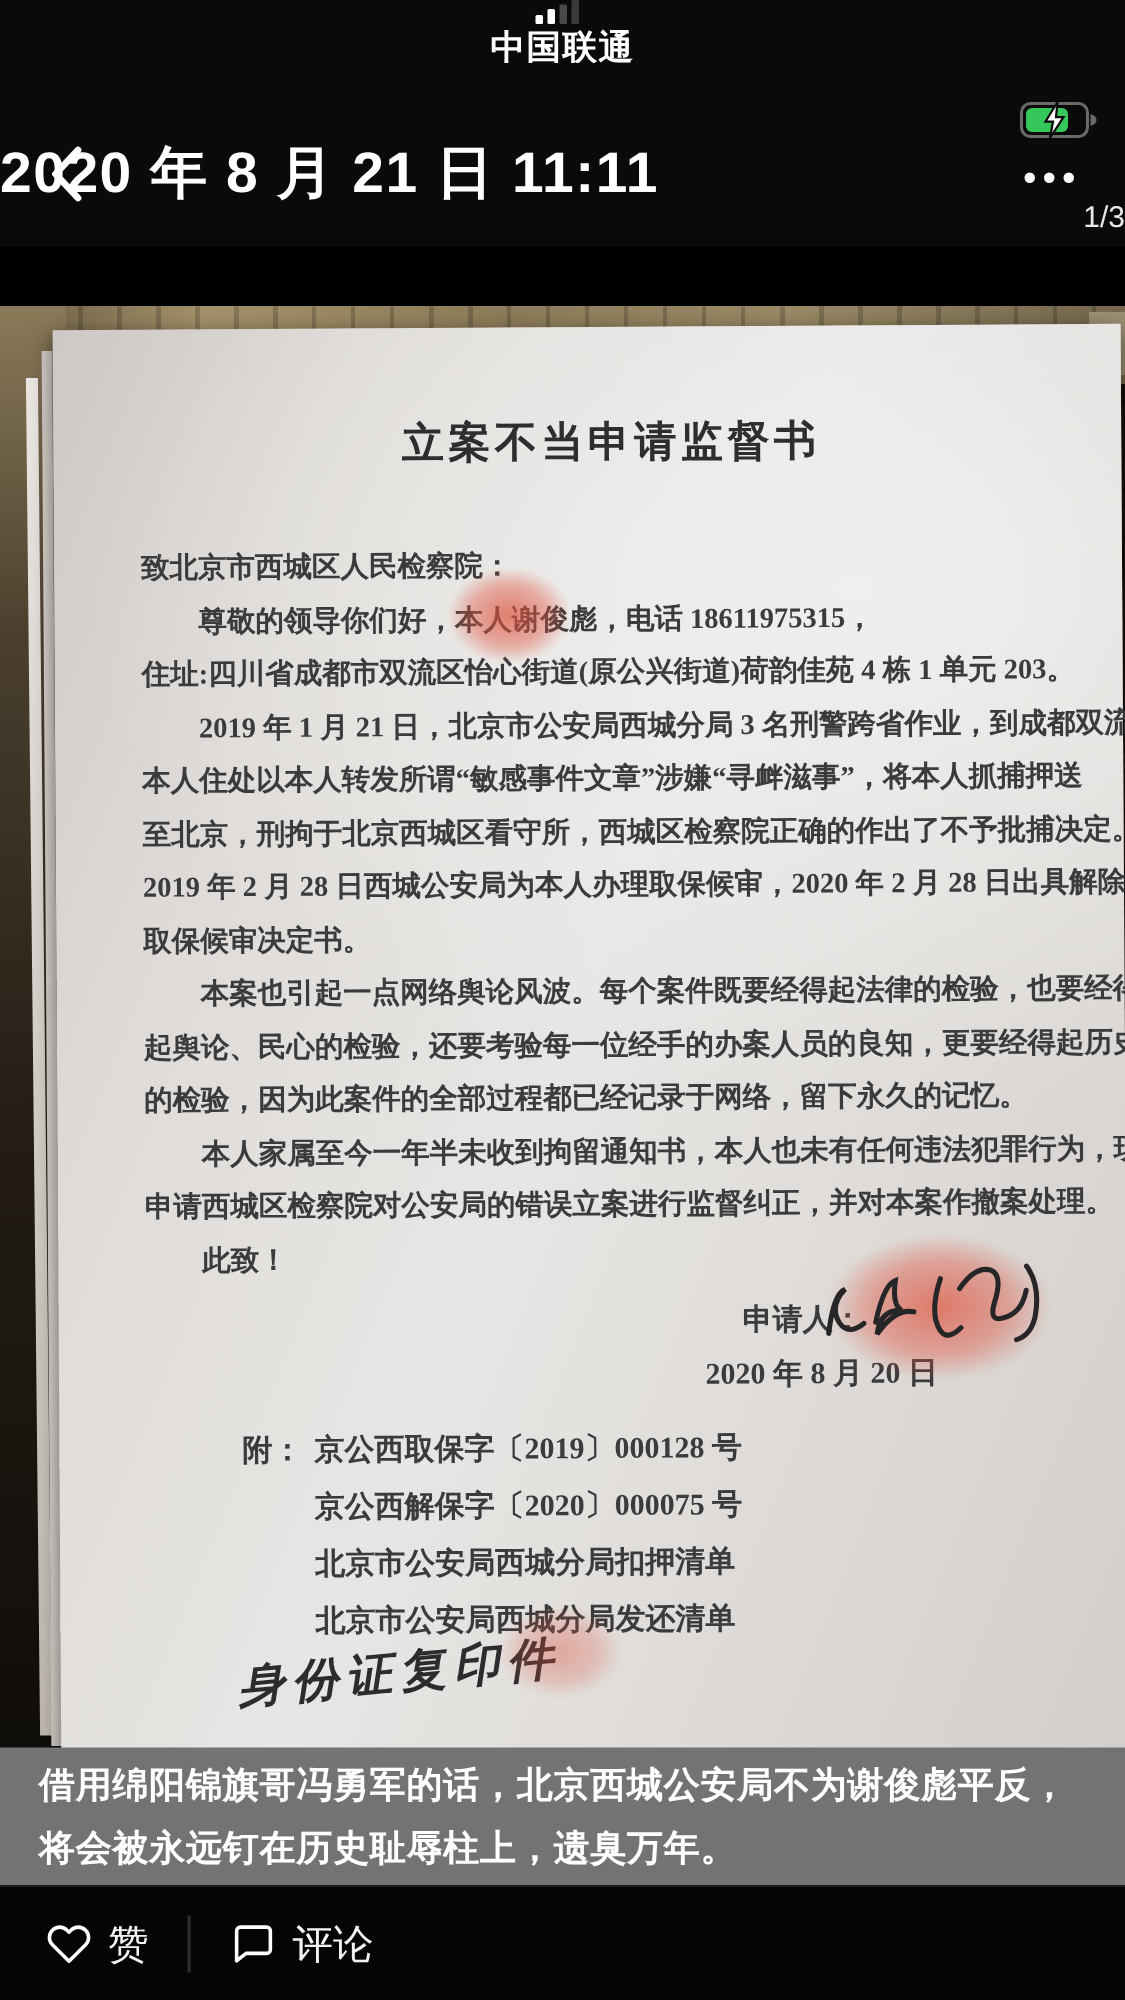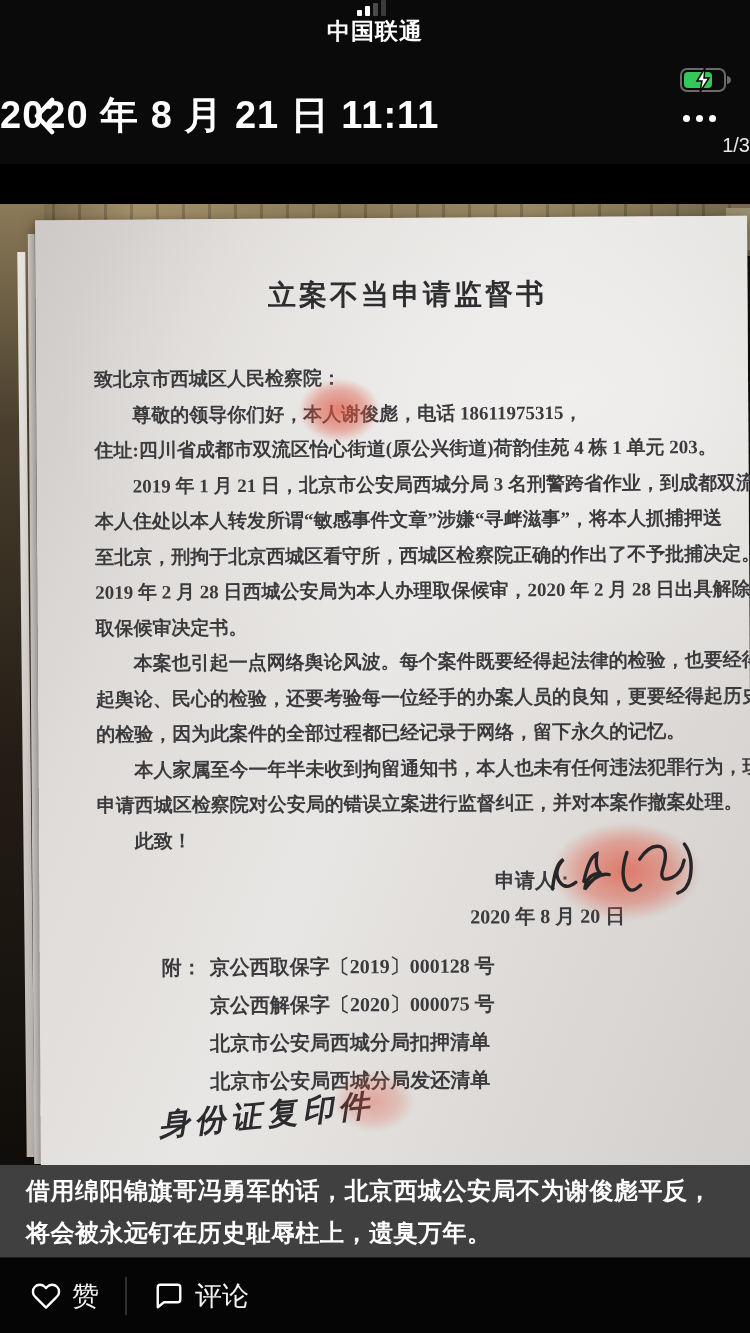--- a/index.html
+++ b/index.html
@@ -65,21 +65,21 @@
 
   .fingerprint{position:absolute;border-radius:48% 52% 50% 50%;
     background:radial-gradient(closest-side,rgba(222,84,64,.72),rgba(222,84,64,.42) 62%,rgba(222,84,64,0));
     filter:blur(1px);}
   .fp-name{left:262px;top:160px;width:82px;height:64px;}
   .fp-sign{left:512px;top:606px;width:150px;height:98px;border-radius:42% 58% 55% 45%;}
   .fp-small{left:292px;top:852px;width:82px;height:62px;opacity:.55;}
   .sig-svg{position:absolute;left:498px;top:616px;transform:rotate(-6deg);}
 
   
-  .caption{position:absolute;top:1165px;left:0;width:750px;height:92px;background:#404040;
+  .caption{position:absolute;top:1165px;left:0;width:750px;height:92px;background:#737373;
     box-sizing:border-box;padding:5px 26px 0 26px;}
   .caption p{margin:0;color:#fff;font-size:24px;font-weight:700;line-height:42px;letter-spacing:.5px;}
 
   
   .toolbar{position:absolute;top:1257px;left:0;width:750px;height:76px;background:#050505;
     border-top:1px solid #1d1d1d;display:flex;align-items:center;padding:0 30px;box-sizing:border-box;color:#f2f2f2;}
   .tb-btn{display:flex;align-items:center;gap:10px;font-size:27px;cursor:pointer;}
   .tb-div{width:2px;height:38px;background:#2e2e2e;margin:0 26px;}
   .tb-right{margin-left:auto;display:flex;align-items:center;gap:8px;font-size:27px;}
   .tb-right .gap{width:14px;}

